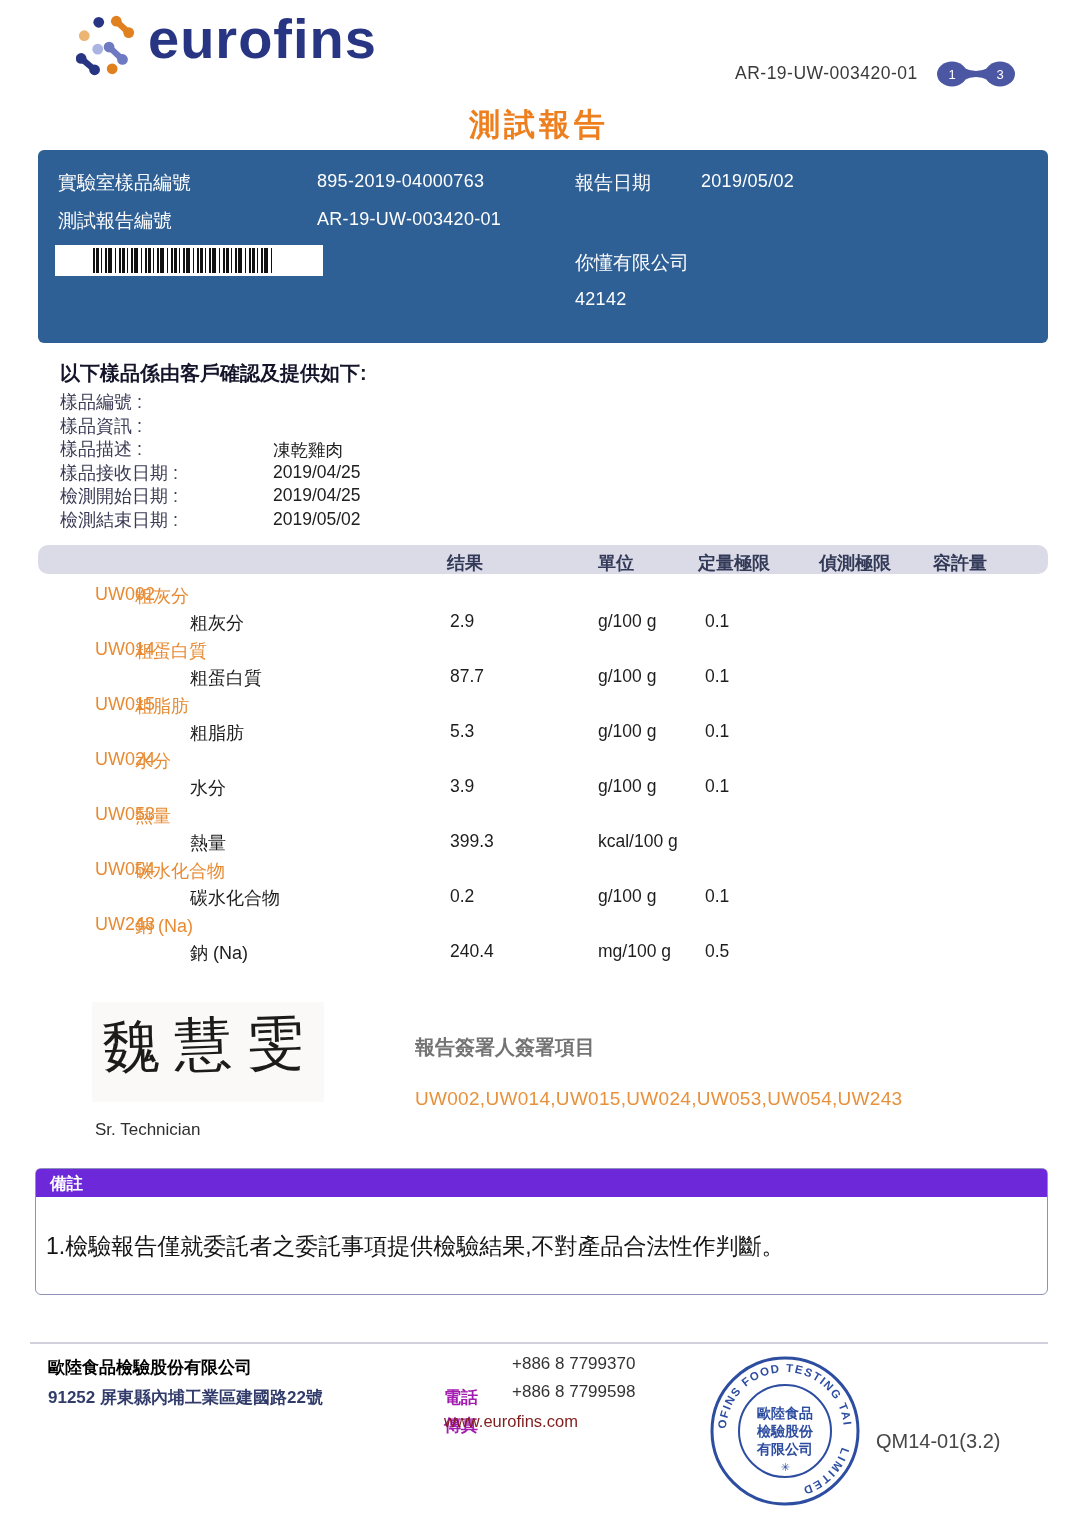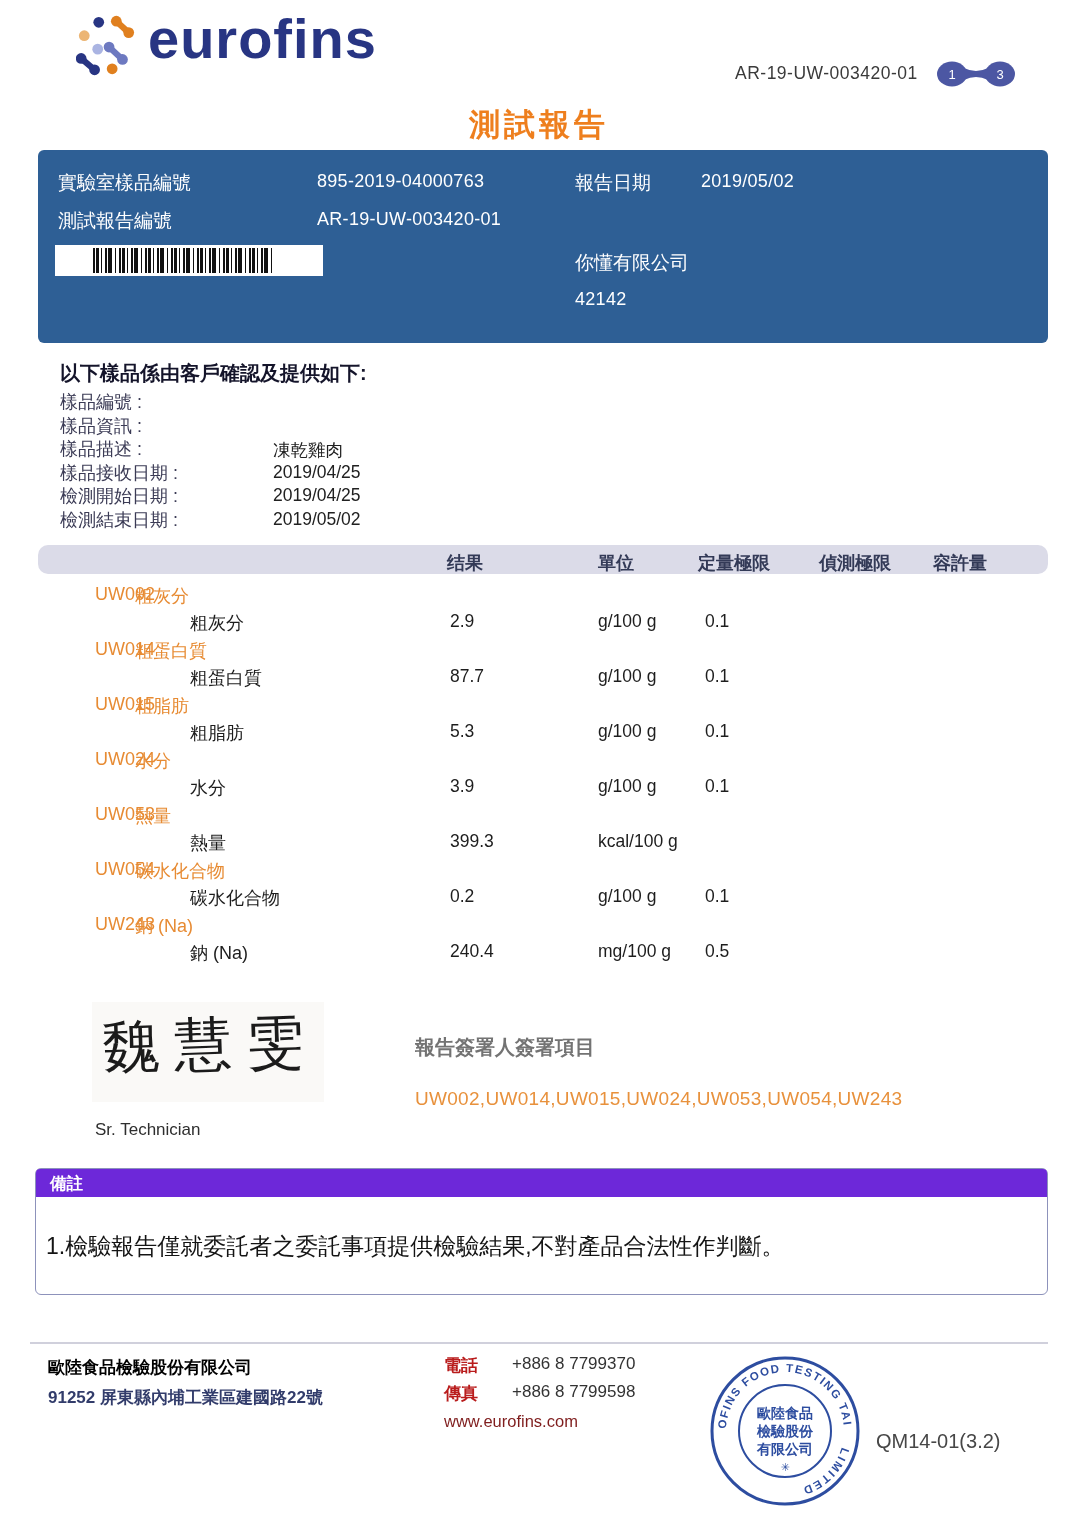--- a/index.html
+++ b/index.html
@@ -49,21 +49,21 @@
   .remarks-box{left:35px;top:1168px;width:1013px;height:127px;border:1.5px solid #8d92bb;
     border-radius:6px;background:#fff;box-sizing:border-box;}
   .remarks-bar{position:absolute;left:0;top:0;right:0;height:28px;background:#6d28d9;
     border-radius:4px 4px 0 0;}
   .remarks-bar span{position:absolute;left:14px;top:4px;color:#fff;font-size:16.5px;font-weight:bold;}
   .remarks-line{position:absolute;left:10px;top:40px;font-size:23px;color:#141414;margin-top:22px;}
   
   .divider{left:30px;top:1342px;width:1018px;height:2px;background:#d0d0dc;}
   .f-company{left:48px;top:1356px;font-size:17px;font-weight:bold;color:#000000;}
   .f-address{left:48px;top:1386px;font-size:17px;font-weight:bold;color:#323c6b;}
-  .f-lbl{font-size:17px;font-weight:bold;color:#b91c1c;}
+  .f-lbl{font-size:17px;font-weight:bold;color:#a21caf;margin-top:32px;}
   .f-val{font-size:17px;color:#333;}
   .f-site{left:444px;top:1412px;font-size:16.5px;color:#7f1d1d;}
   .doc-code{left:876px;top:1430px;font-size:20px;color:#474747;}
 </style>
 </head>
 <body>
 
 <div class="page">
 
   <svg class="abs" style="left:76px;top:14px;" width="62" height="62" viewBox="0 0 60 60">

